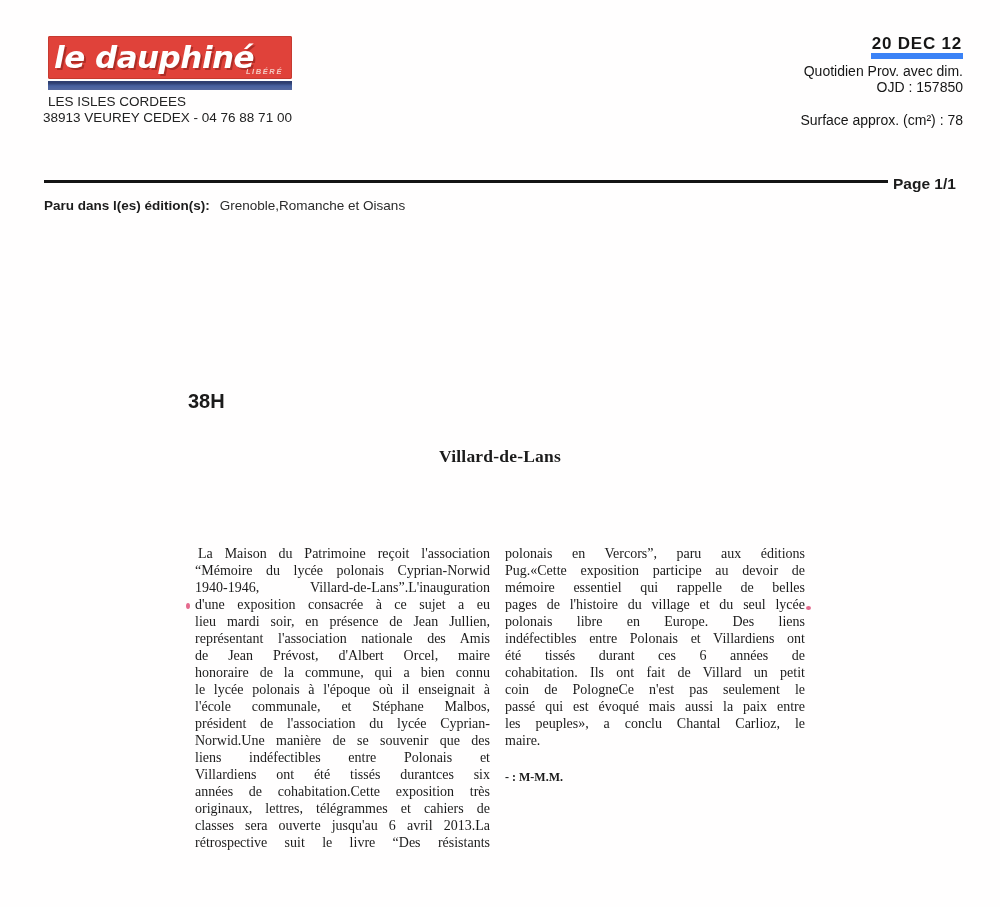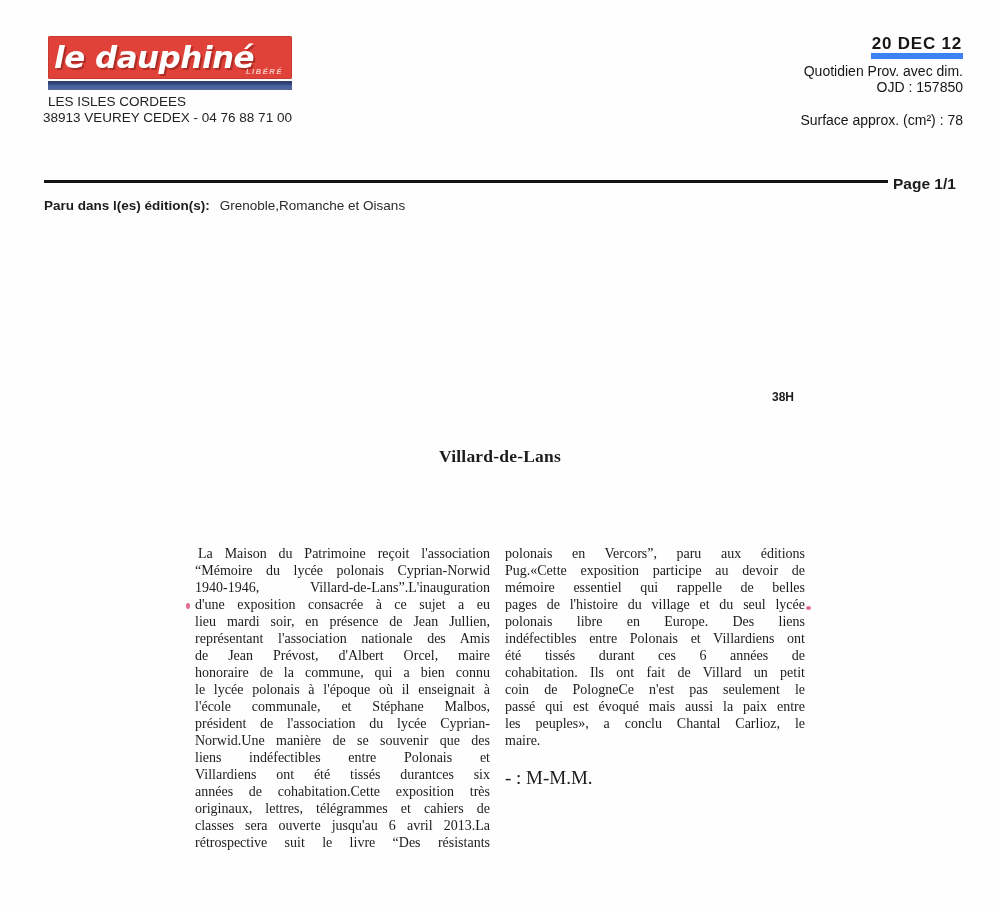--- a/index.html
+++ b/index.html
@@ -52,39 +52,39 @@
   .editions{position:absolute;left:44px;top:198px;font-size:13.5px;white-space:nowrap;}
   .editions .label{font-weight:bold;}
   .editions .value{margin-left:10px;color:#2b2b2b;}
 
   
   .article{
     position:absolute;left:195px;top:390px;width:610px;height:500px;
     font-family:"Liberation Serif",serif;color:#1b1b1b;
   }
   .kicker{
-    position:absolute;top:0;left:4px;right:0;text-align:right;
-    font-family:"Liberation Sans",sans-serif;font-weight:bold;font-size:12px;
+    position:absolute;top:0;left:4px;right:0;text-align:left;
+    font-family:"Liberation Sans",sans-serif;font-weight:bold;font-size:20px;
     transform:translateX(-11px);
   }
   .location{
     position:absolute;top:56px;left:0;right:0;text-align:center;
     font-weight:bold;font-size:17.5px;letter-spacing:0.2px;
   }
   .headline{
     position:absolute;top:99px;left:0;right:0;margin:0;text-align:center;
     font-weight:bold;font-size:25px;word-spacing:2px;white-space:nowrap;color:#222;
   }
   .columns{position:absolute;top:155px;left:0;display:flex;gap:15px;}
   .col{font-size:14px;line-height:17px;}
   .col-left{width:295px;}
   .col-right{width:300px;}
   .line{text-align:justify;text-align-last:justify;}
   .col-left .line:first-child{text-indent:3px;}
-  .signature{margin-top:20px;font-weight:normal;font-size:19px;}
+  .signature{margin-top:20px;font-weight:bold;font-size:12px;}
 
   
   .artifact{position:absolute;border-radius:50%;background:#e0507a;opacity:0.85;}
   .artifact.a1{left:186px;top:603px;width:4px;height:6px;}
   .artifact.a2{left:806px;top:606px;width:5px;height:4px;}
 </style>
 </head>
 <body>
 
 <div class="page">

